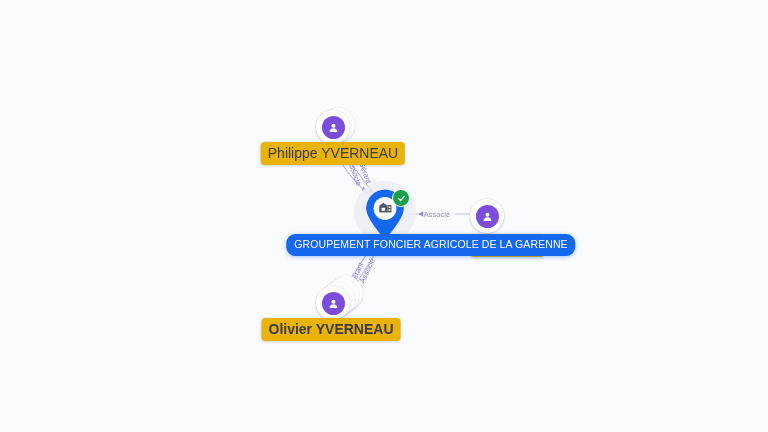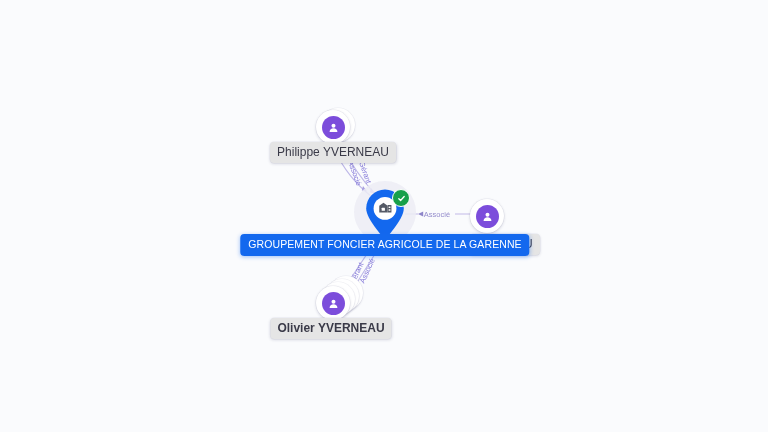--- a/index.html
+++ b/index.html
@@ -108,39 +108,40 @@
     border: 1.6px solid #ffffff;
     display: flex;
     align-items: center;
     justify-content: center;
   }
 
   
   .node-label {
     position: absolute;
     transform: translateX(-50%);
-    background: #e5e5e5;
+    background: #eab308;
     color: #3a3a48;
-    font-size: 12px;
+    font-size: 14px;
     line-height: 1;
     white-space: nowrap;
     padding: 4px 7px 5px 7px;
     border-radius: 4px;
     box-shadow: 0 1px 3px rgba(40,40,90,0.17), 0 0 0 0.5px rgba(120,120,160,0.10);
   }
 
   .node-label.selected {
     background: #1368ee;
     color: #ffffff;
     font-size: 10.5px;
     letter-spacing: .1px;
     padding: 5px 8px 6px 8px;
-    border-radius: 4px;
+    border-radius: 9px;
     box-shadow: 0 1px 4px rgba(19,104,238,0.40);
     z-index: 40;
+    margin-left: 46px;
   }
 
   
   .edge-label {
     position: absolute;
     color: #7c6fd6;
     font-size: 7.5px;
     line-height: 1;
     white-space: nowrap;
     transform-origin: 0 50%;

